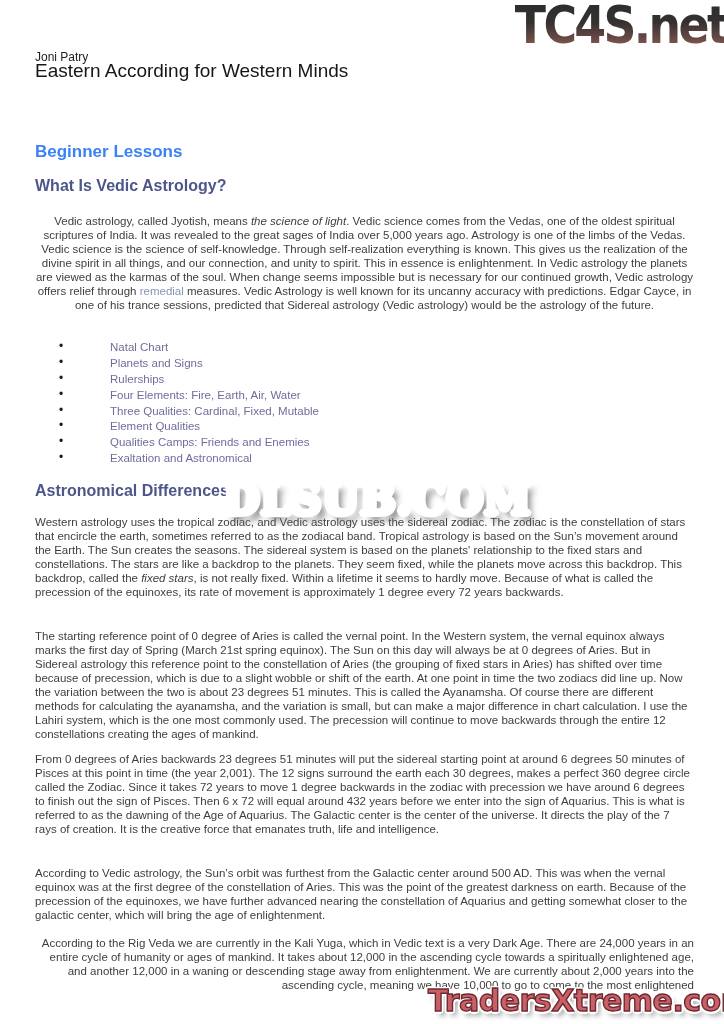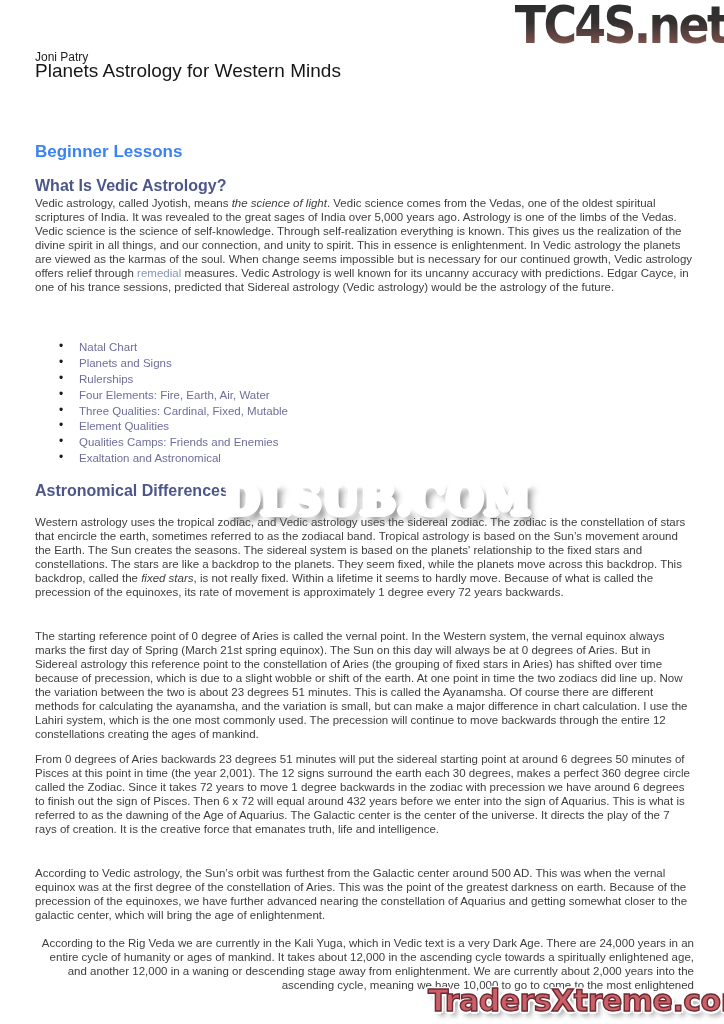--- a/index.html
+++ b/index.html
@@ -21,21 +21,21 @@
   #h-beginner { top:142px; }
   #h-what     { top:177px; }
   #h-astro    { top:482px; }
 
   .para {
     width:659px;
     font-size:11.5px;
     line-height:14px;
     color:#3e3e3e;
   }
-  #p-intro     { top:196px; }
+  #p-intro     { top:214px;text-align:center; }
   #p-western   { top:515px; }
   #p-vernal    { top:629px; }
   #p-pisces    { top:752px; }
   #p-galactic  { top:866px; }
   #p-rigveda   { top:936px;text-align:right; }
 
   .it { font-style:italic; }
   .inline-link { color:#8794b8; cursor:pointer; }
 
   #lessons { top:340px; list-style:none; width:500px; }
@@ -43,21 +43,21 @@
     position:relative;
     padding-left:44px;
     height:15.9px;
     line-height:15.9px;
     font-size:11.5px;
   }
   #lessons .bullet {
     position:absolute; left:24px; top:-1px;
     color:#1a1a1a; font-size:12px;
   }
-  #lessons .lesson-link { color:#6e6e9c; cursor:pointer; }
+  #lessons .lesson-link { color:#6e6e9c; cursor:pointer;margin-left:31px; }
 
   
   #tc4s {
     position:absolute; top:0px; right:-2px;
     font-family:"DejaVu Sans","Liberation Sans",sans-serif;
     font-weight:bold;
     font-size:52px; line-height:50px;
     letter-spacing:-3px;
     transform:scaleX(0.88); transform-origin:100% 0;
     background:linear-gradient(180deg,#2c2c2c 0%,#353131 45%,#6b4a45 78%,#96665c 100%);
@@ -92,21 +92,21 @@
       -2.5px 0 0 #ffffff, 2.5px 0 0 #ffffff, 0 -2.5px 0 #ffffff, 0 2.5px 0 #ffffff,
       -2px -2px 0 #ffffff, 2px -2px 0 #ffffff, -2px 2px 0 #ffffff, 2px 2px 0 #ffffff,
       4px 5px 5px rgba(140,140,140,0.8);
     white-space:nowrap;
   }
 </style>
 </head>
 <body>
 
 <div id="byline" class="abs">Joni Patry</div>
-<div id="title" class="abs">Planets Astrology for Western Minds</div>
+<div id="title" class="abs">Eastern According for Western Minds</div>
 
 <div id="h-beginner" class="abs h-big">Beginner Lessons</div>
 <div id="h-what" class="abs h-sub">What Is Vedic Astrology?</div>
 
 <div id="p-intro" class="abs para"><span>Vedic astrology, called Jyotish, means </span><span class="it">the science of light</span><span>. Vedic science comes from the Vedas, one of the oldest spiritual scriptures of India. It was revealed to the great sages of India over 5,000 years ago. Astrology is one of the limbs of the Vedas. Vedic science is the science of self-knowledge. Through self-realization everything is known. This gives us the realization of the divine spirit in all things, and our connection, and unity to spirit. This in essence is enlightenment. In Vedic astrology the planets are viewed as the karmas of the soul. When change seems impossible but is necessary for our continued growth, Vedic astrology offers relief through </span><span class="inline-link">remedial</span><span> measures. Vedic Astrology is well known for its uncanny accuracy with predictions. Edgar Cayce, in one of his trance sessions, predicted that Sidereal astrology (Vedic astrology) would be the astrology of the future.</span></div>
 
 <ul id="lessons" class="abs">
     <li><span class="bullet">•</span><span class="lesson-link">Natal Chart</span></li>
     <li><span class="bullet">•</span><span class="lesson-link">Planets and Signs</span></li>
     <li><span class="bullet">•</span><span class="lesson-link">Rulerships</span></li>

